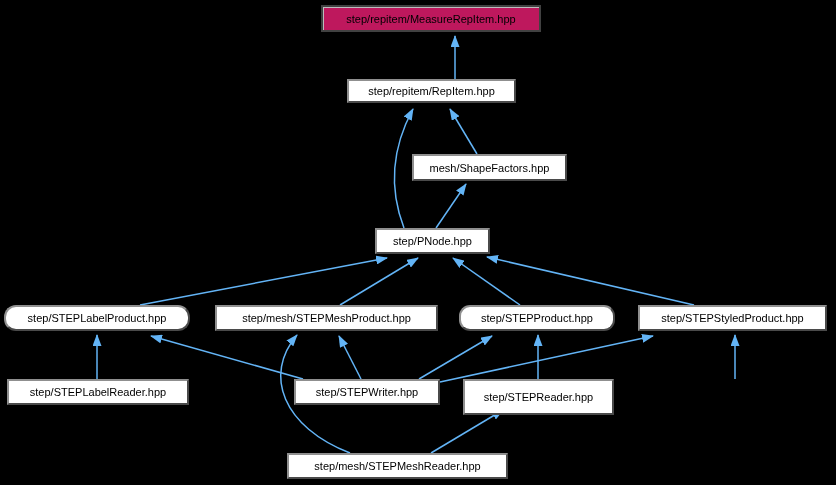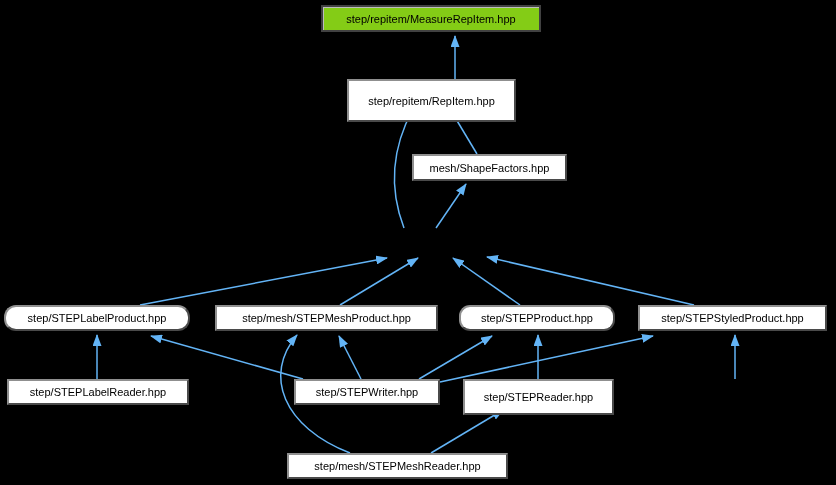--- a/index.html
+++ b/index.html
@@ -19,21 +19,21 @@
     border-color:#8f8f8f #4a4a4a #4a4a4a #8f8f8f;
     color:#000;
     font-size:11px;
     display:flex;
     align-items:center;
     justify-content:center;
     white-space:nowrap;
     cursor:pointer;
   }
   .node.highlighted{
-    background:#84cc16;
+    background:#be185d;
     border-color:#414141;
     box-shadow:inset 1px 1px 0 #bdbdbd;
   }
 </style>
 </head>
 <body>
 
 <div class="canvas" id="canvas" style="background: rgb(0, 0, 0);">
   <svg class="edge-layer" id="edge-layer" viewBox="0 0 836 485" xmlns="http://www.w3.org/2000/svg">
     <defs>
@@ -57,25 +57,28 @@
         <path d="M419,379 L492,336" marker-end="url(#arrow)"></path>
         <path d="M538,379 L538,335" marker-end="url(#arrow)"></path>
         <path d="M440,382 L653,336" marker-end="url(#arrow)"></path>
         <path d="M735,379 L735,335" marker-end="url(#arrow)"></path>
         <path d="M431,453 L503,410" marker-end="url(#arrow)"></path>
       </g>
   </svg>
 <div class="node highlighted" style="left: 321px; top: 5px; width: 220px; height: 27px;">
       <span>step/repitem/MeasureRepItem.hpp</span>
     </div>
-    <div class="node" style="left: 347px; top: 79px; width: 169px; height: 43px;">
+    <div class="node" style="left: 347px; top: 79px; width: 169px; height: 24px;">
       <span>step/repitem/RepItem.hpp</span>
     </div>
     <div class="node" style="left: 412px; top: 154px; width: 155px; height: 27px;">
       <span>mesh/ShapeFactors.hpp</span>
+    </div>
+    <div class="node" style="left: 375px; top: 228px; width: 115px; height: 26px;">
+      <span>step/PNode.hpp</span>
     </div>
     <div class="node" style="left: 4px; top: 305px; width: 186px; height: 26px; border-radius: 12px;">
       <span>step/STEPLabelProduct.hpp</span>
     </div>
     <div class="node" style="left: 215px; top: 305px; width: 223px; height: 26px; text-align: right;">
       <span>step/mesh/STEPMeshProduct.hpp</span>
     </div>
     <div class="node" style="left: 459px; top: 305px; width: 156px; height: 26px; border-radius: 11px;">
       <span>step/STEPProduct.hpp</span>
     </div>

